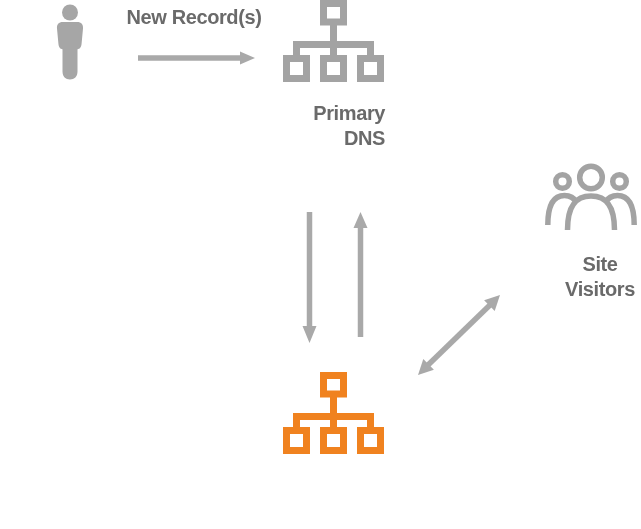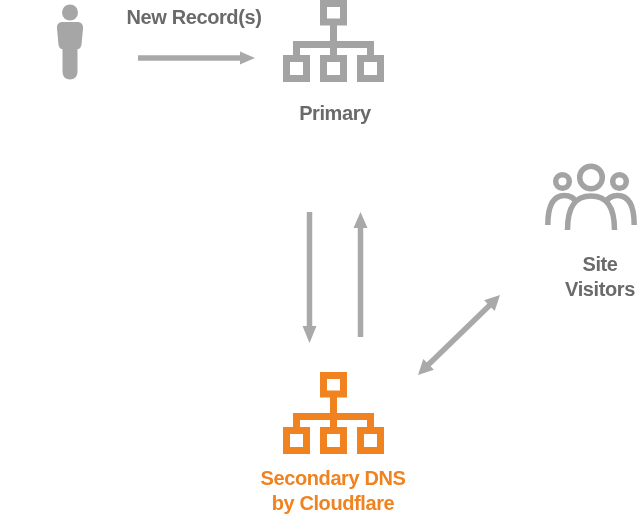--- a/index.html
+++ b/index.html
@@ -45,22 +45,23 @@
     <g class="gray-stroke" stroke-width="7">
       <rect x="40.5" y="3.5" width="20" height="18.5"></rect>
       <rect x="3.5" y="58.5" width="20" height="20"></rect>
       <rect x="40.5" y="58.5" width="20" height="20"></rect>
       <rect x="77.5" y="58.5" width="20" height="20"></rect>
       <path d="M50.5,22 L50.5,58 M13.5,44.5 L13.5,58 M87.5,44.5 L87.5,58 M10,44.5 L91,44.5"></path>
     </g>
   </svg>
 
 
-  <div class="abs label" style="left:285px;top:101px;width:100px;">
+  <div class="abs label" style="left:285px;top:101px;width:100px;text-align:right;">
     <div>Primary</div>
+    <div>DNS</div>
   </div>
 
   <svg class="abs" style="left:300px;top:212px;" width="19" height="132" viewBox="0 0 19 132">
     <line class="arrow-stroke" x1="9.5" y1="0" x2="9.5" y2="116" stroke-width="5.5"></line>
     <polygon class="arrow-fill" points="2.5,114 16.5,114 9.5,131"></polygon>
   </svg>
 
   <svg class="abs" style="left:351px;top:212px;" width="19" height="126" viewBox="0 0 19 126">
     <line class="arrow-stroke" x1="9.5" y1="14" x2="9.5" y2="125" stroke-width="5.5"></line>
     <polygon class="arrow-fill" points="2.5,16 16.5,16 9.5,0"></polygon>
@@ -91,18 +92,14 @@
   <svg class="abs" style="left:283px;top:372px;" width="104" height="82" viewBox="0 0 104 82">
     <g class="orange-stroke" stroke-width="7">
       <rect x="40.5" y="3.5" width="20" height="18.5"></rect>
       <rect x="3.5" y="58.5" width="20" height="20"></rect>
       <rect x="40.5" y="58.5" width="20" height="20"></rect>
       <rect x="77.5" y="58.5" width="20" height="20"></rect>
       <path d="M50.5,22 L50.5,58 M13.5,44.5 L13.5,58 M87.5,44.5 L87.5,58 M10,44.5 L91,44.5"></path>
     </g>
   </svg>
 
-  <div class="abs label orange-text" style="left:238px;top:466px;width:190px;">
-    <div>Secondary DNS</div>
-    <div>by Cloudflare</div>
-  </div>
 
 </div>
 
 </body></html>

